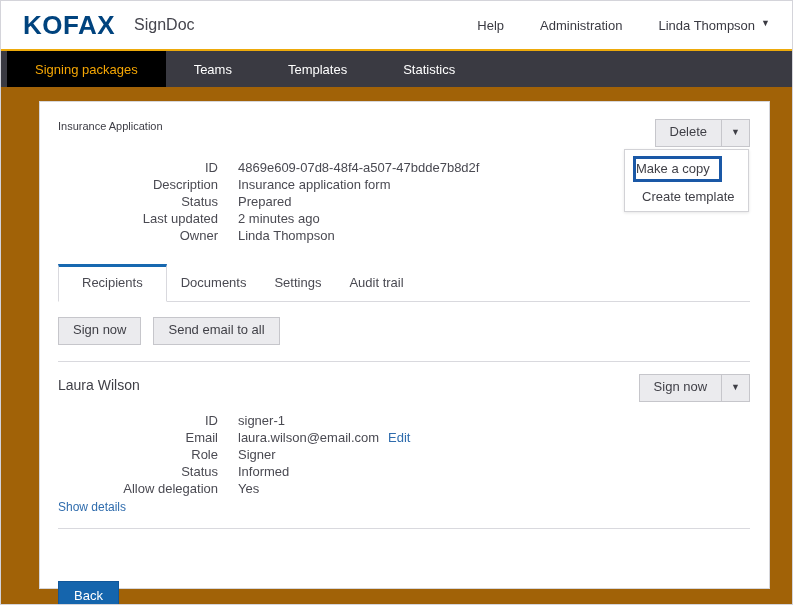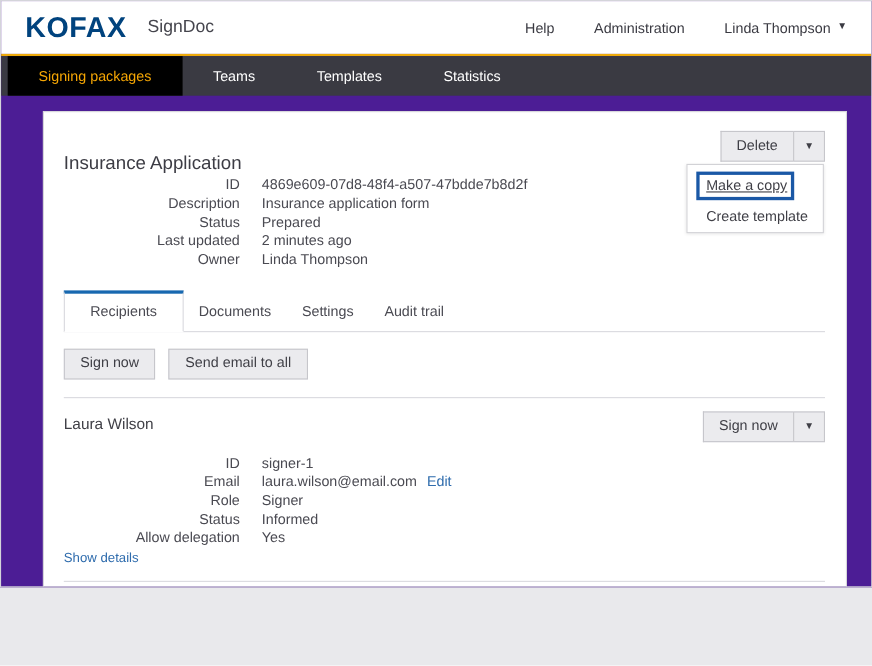--- a/index.html
+++ b/index.html
@@ -3,22 +3,22 @@
 <meta charset="utf-8">
 <style>
   * { box-sizing: border-box; margin: 0; padding: 0; }
   body {
     font-family: "Liberation Sans", sans-serif;
     background: #e9e9ec;
     -webkit-font-smoothing: antialiased;
   }
   .page {
     width: 793px;
-    height: 534px;
-    background: #4c1d95;
+    height: 605px;
+    background: #a16207;
     border: 1px solid #d4d4da;
     position: relative;
     overflow: hidden;
   }
   
   .topbar {
     height: 48px;
     background: #ffffff;
     display: flex;
     align-items: center;
@@ -76,25 +76,24 @@
     padding: 17px 19px 0 18px;
     overflow: visible;
   }
   .title-row {
     display: flex;
     justify-content: space-between;
     align-items: flex-start;
     height: 27px;
   }
   .page-title {
-    font-size: 17px;
+    font-size: 11px;
     font-weight: normal;
     color: #3c3c44;
     line-height: 1.4;
-    margin-top: 18px;
   }
   
   .split-btn { display: inline-flex; }
   .btn {
     background: #ebebee;
     border: 1px solid #c6c6cb;
     color: #3f3f46;
     font-size: 13px;
     font-family: "Liberation Sans", sans-serif;
     padding: 5px 14px 6px;
@@ -175,22 +174,21 @@
   }
   .menu-item {
     font-size: 13px;
     color: #3f3f46;
     cursor: pointer;
     white-space: nowrap;
   }
   .menu-item.highlighted {
     border: 3px solid #1a58a6;
     margin: 3px 26px 1px 8px;
-    padding: 2px 6px 3px;
-    text-decoration: underline;
+    padding: 2px 0 3px;
   }
   .menu-item.plain { padding: 6px 12px 1px 17px; }
 </style>
 </head>
 <body>
 
 <div class="page">
 
   <header class="topbar">
     <span class="logo">KOFAX</span>

